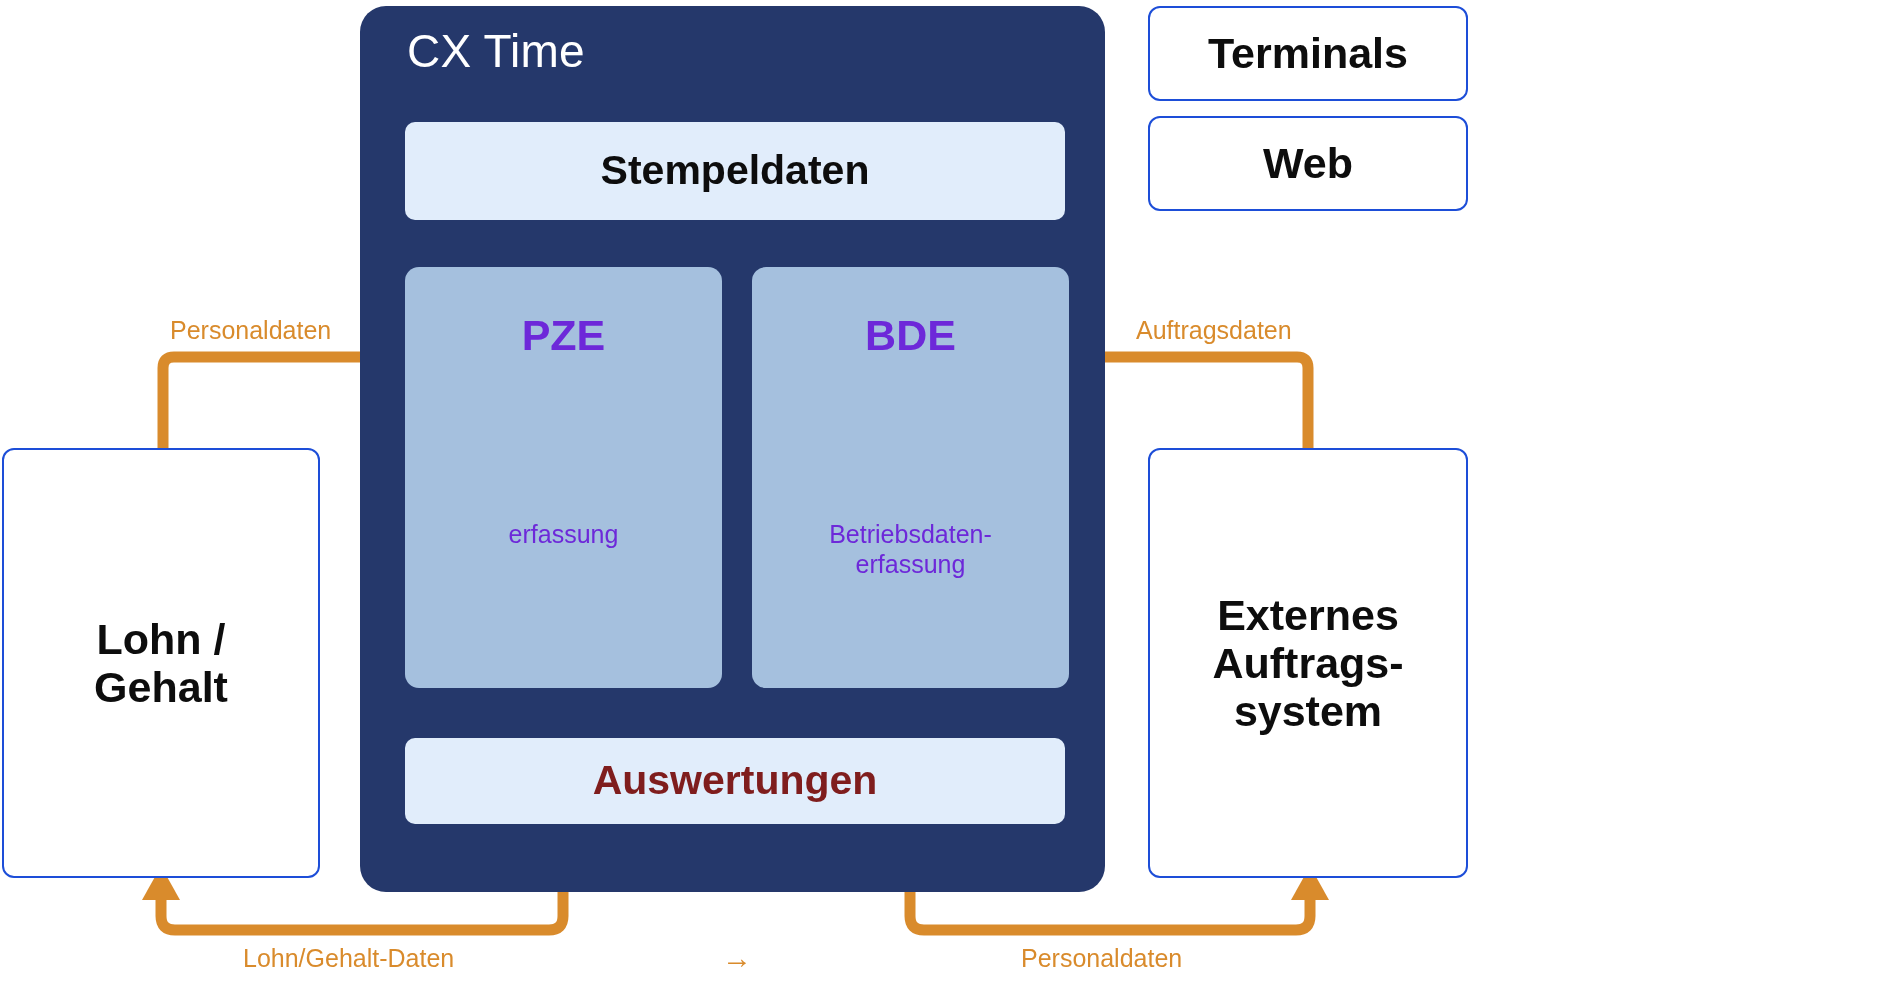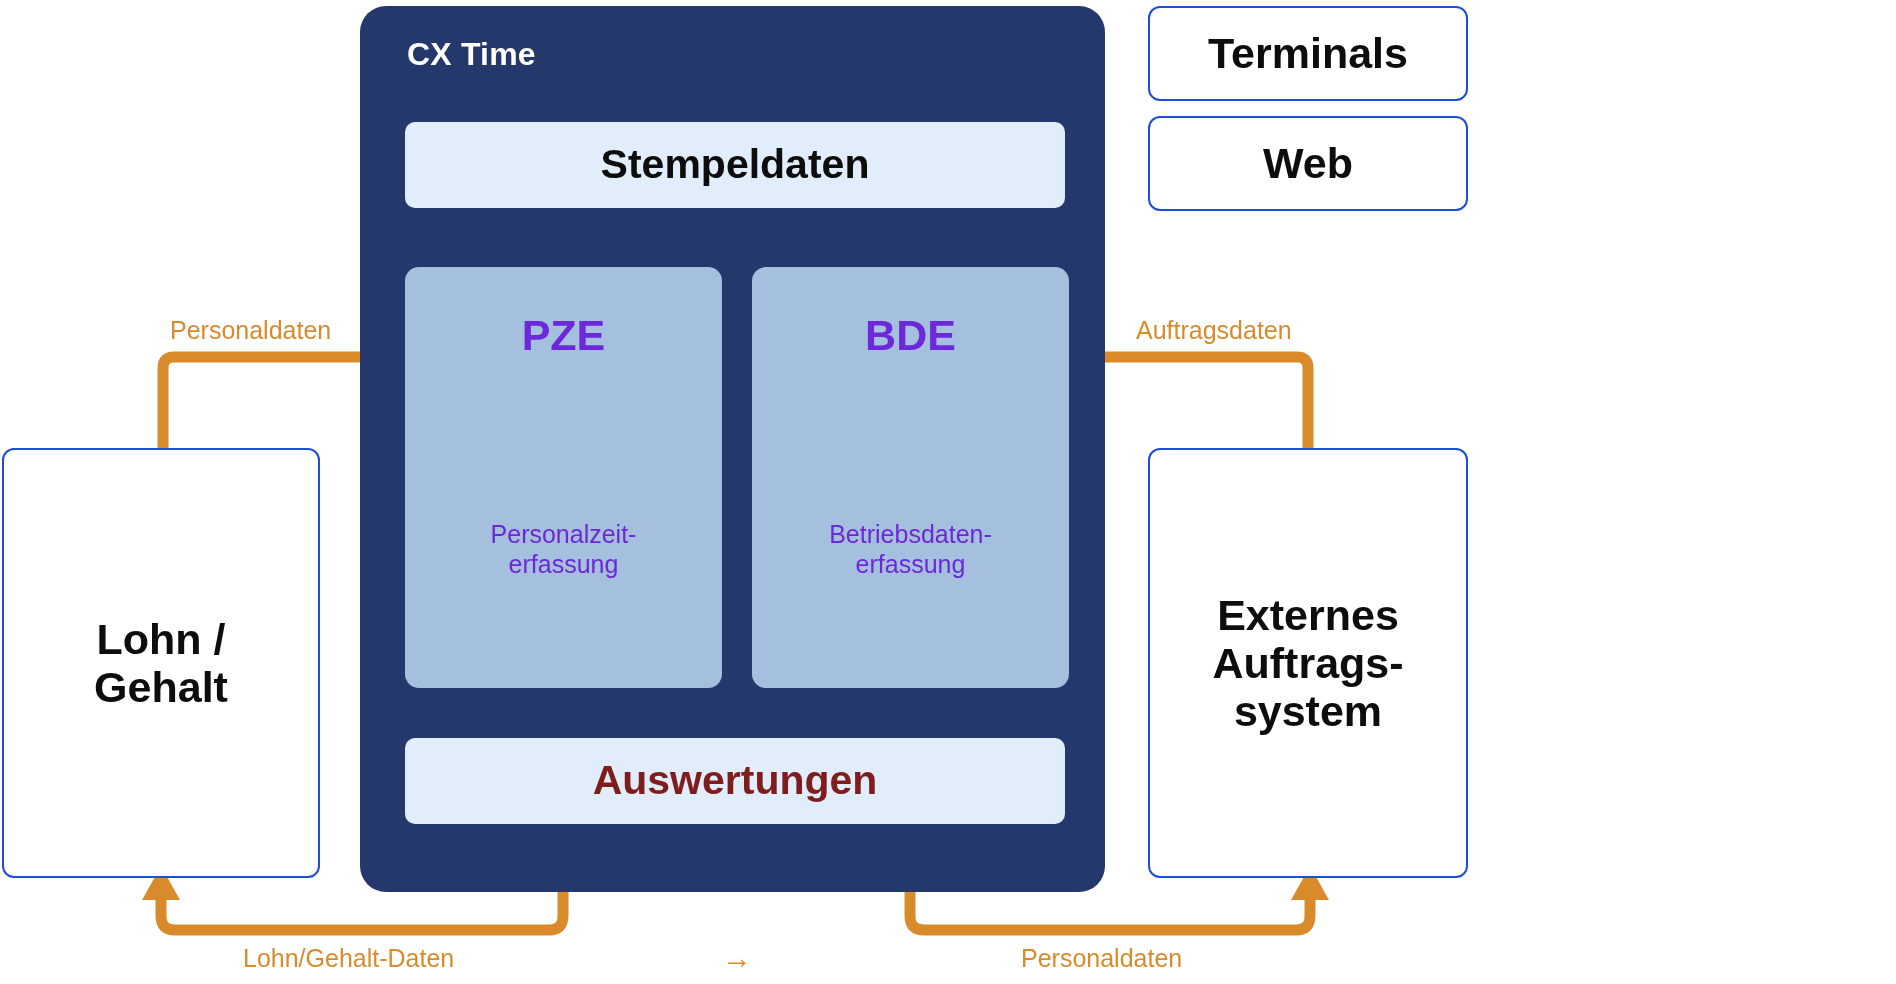--- a/index.html
+++ b/index.html
@@ -34,33 +34,33 @@
     left: 360px;
     top: 6px;
     width: 745px;
     height: 886px;
     background: #25386B;
     border-radius: 26px;
   }
   #cxtime-title {
     position: absolute;
     left: 407px;
-    top: 36px;
+    top: 24px;
     color: #ffffff;
-    font-size: 32px;
-    font-weight: bold;
+    font-size: 46px;
+    font-weight: normal;
     letter-spacing: 0.2px;
   }
 
   
   #stempeldaten-box {
     left: 405px;
     top: 122px;
     width: 660px;
-    height: 86px;
+    height: 98px;
     background: #E1EDFB;
     border-radius: 10px;
     color: #0d0d0d;
     font-size: 41px;
     font-weight: bold;
   }
   #auswertungen-box {
     left: 405px;
     top: 738px;
     width: 660px;
@@ -228,21 +228,20 @@
   <div class="box" id="cxtime-container"></div>
   <div id="cxtime-title">CX Time</div>
 
   <div class="box" id="stempeldaten-box">
     <span>Stempeldaten</span>
   </div>
 
   <div class="box module-box" id="pze-box">
     <div class="module-title">PZE</div>
     <div class="module-sub">
-      <div>Personalzeit-</div>
       <div>erfassung</div>
     </div>
   </div>
 
   <div class="box module-box" id="bde-box">
     <div class="module-title">BDE</div>
     <div class="module-sub">
       <div>Betriebsdaten-</div>
       <div>erfassung</div>
     </div>

